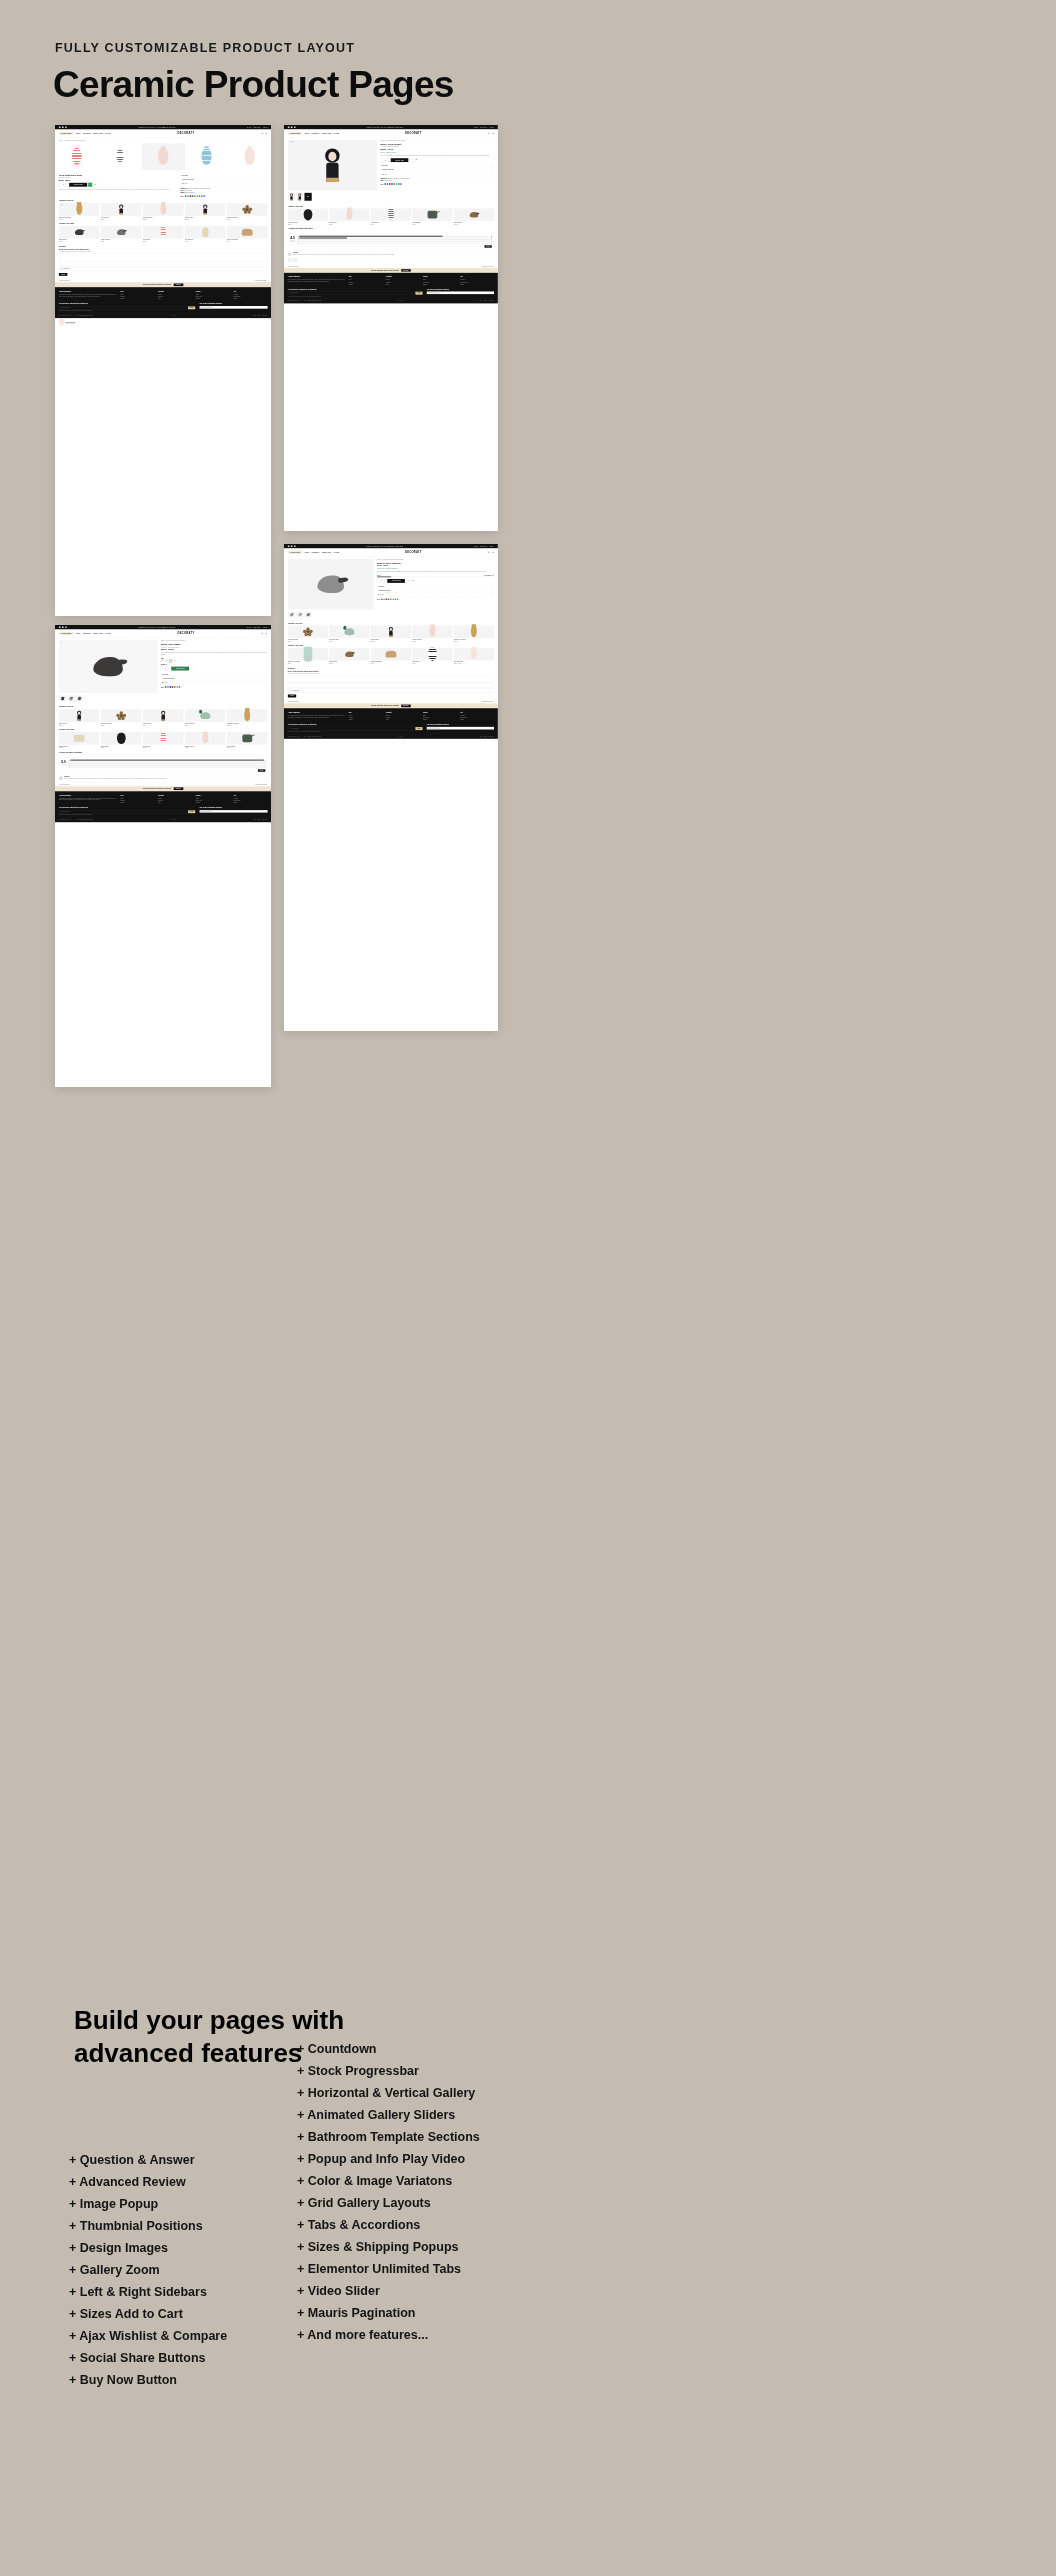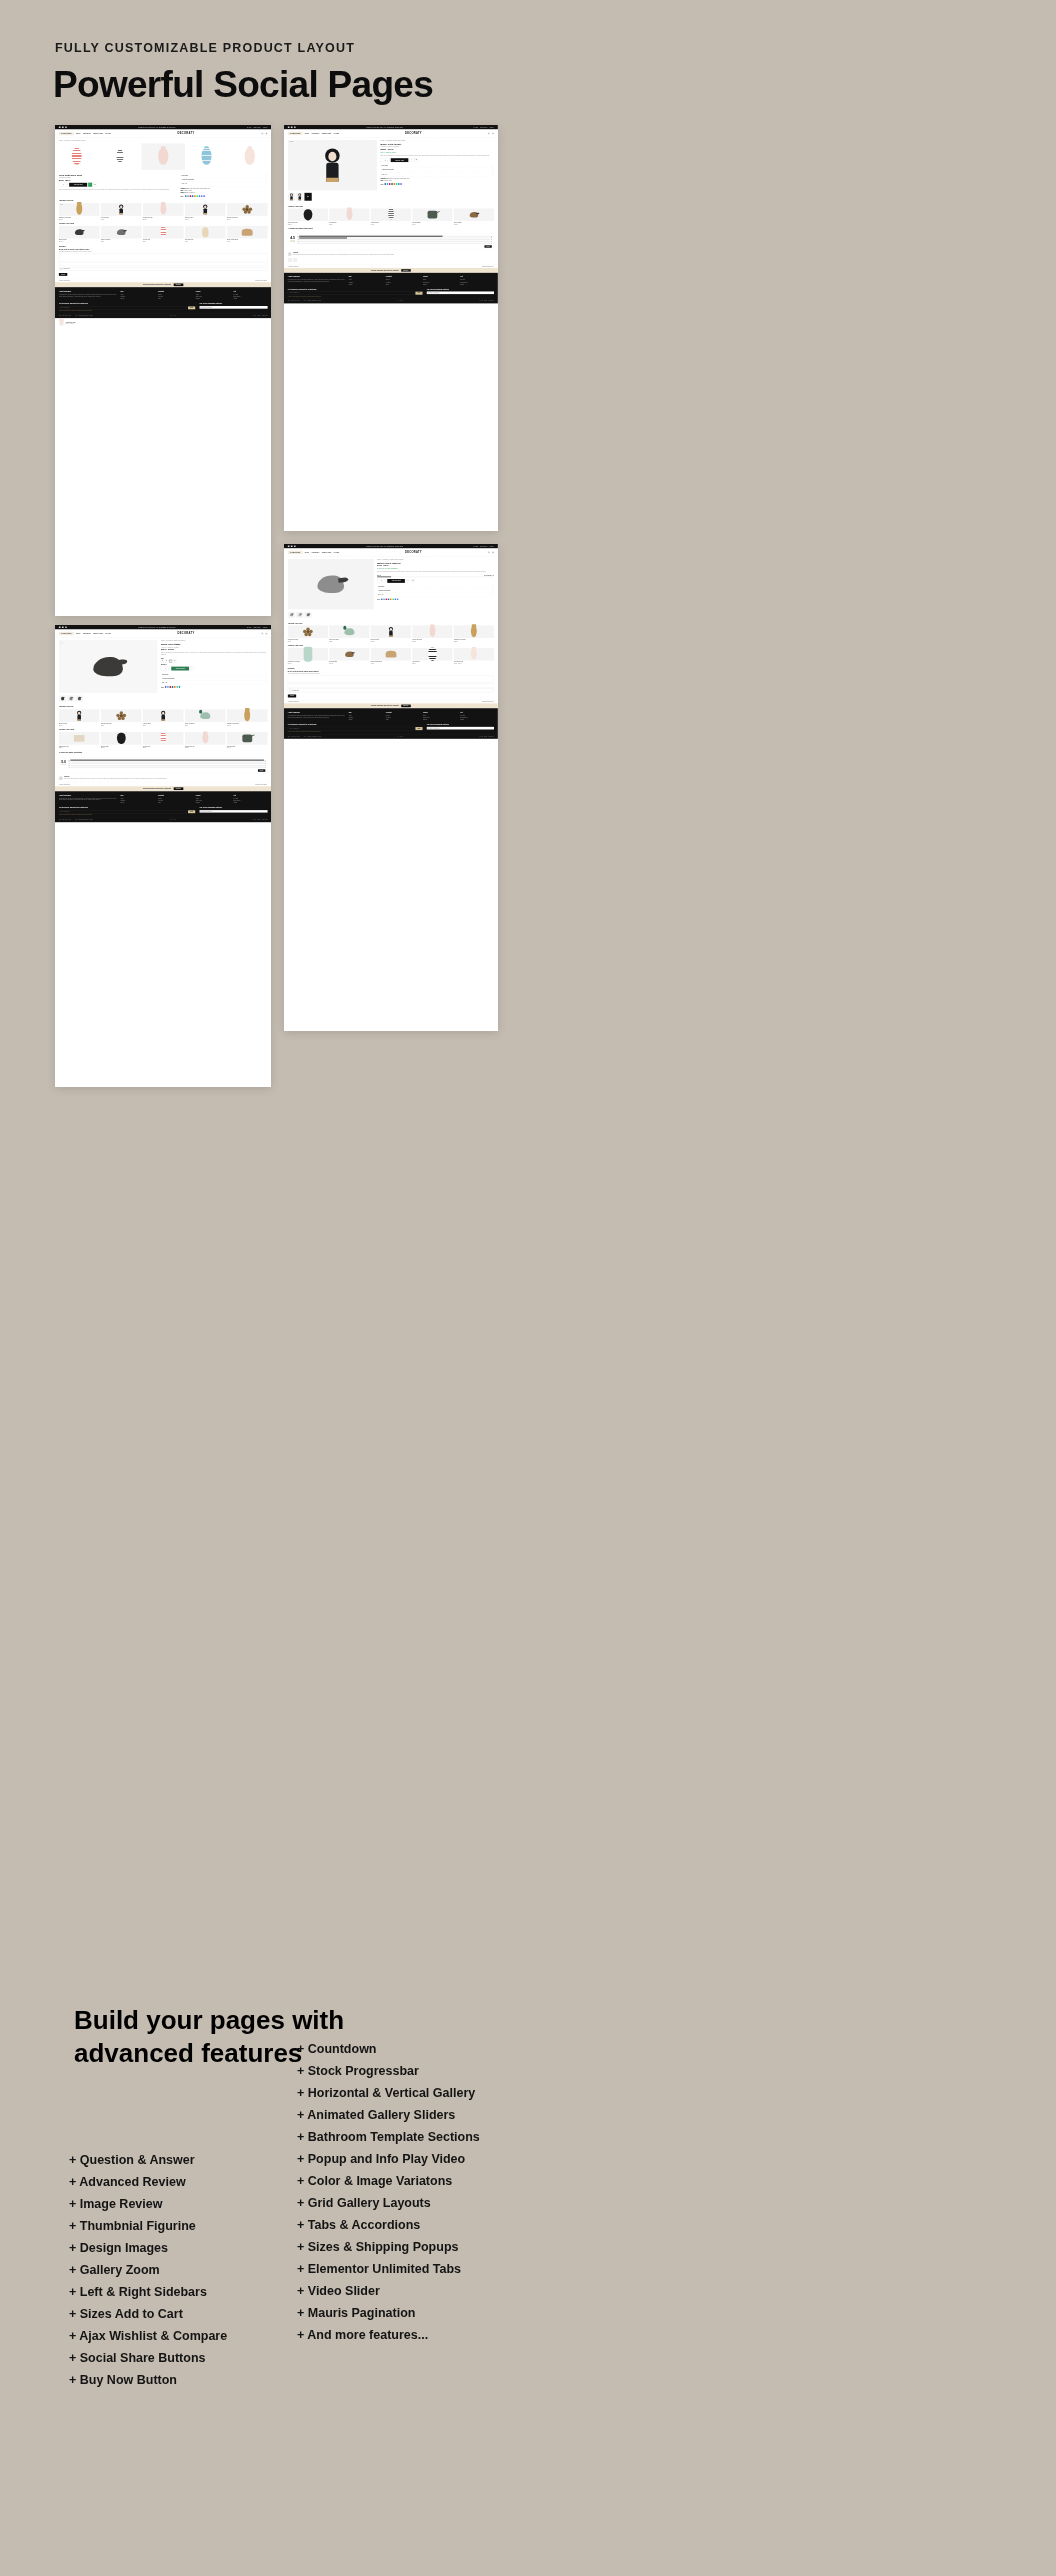--- a/index.html
+++ b/index.html
@@ -235,21 +235,21 @@
   
   .feat { position: absolute; font-size: 12.5px; line-height: 1.76; font-weight: 600; color: #141414; }
   .feat.left  { left: 69px;  top: 2149px; }
   .feat.right { left: 297px; top: 2038px; }
   .feat div { white-space: nowrap; }
 </style>
 </head>
 <body>
 
 <div class="eyebrow">FULLY CUSTOMIZABLE PRODUCT LAYOUT</div>
-<div class="headline">Powerful Social Pages</div>
+<div class="headline">Ceramic Product Pages</div>
 
 <div class="shot sA">
   <div class="page-scale" style="transform: scale(0.205);">
 
     <div class="topbar">
       <span class="soc">
           <i></i>
           <i></i>
           <i></i>
         </span>
@@ -1446,22 +1446,22 @@
         </div>
     </div>
   </div>
 </div>
 
 <div class="build-heading">Build your pages with advanced features</div>
 
 <div class="feat left">
   <div>+ Question &amp; Answer</div>
   <div>+ Advanced Review</div>
-  <div>+ Image Review</div>
-  <div>+ Thumbnial Figurine</div>
+  <div>+ Image Popup</div>
+  <div>+ Thumbnial Positions</div>
   <div>+ Design Images</div>
   <div>+ Gallery Zoom</div>
   <div>+ Left &amp; Right Sidebars</div>
   <div>+ Sizes Add to Cart</div>
   <div>+ Ajax Wishlist &amp; Compare</div>
   <div>+ Social Share Buttons</div>
   <div>+ Buy Now Button</div>
 </div>
 
 <div class="feat right">

